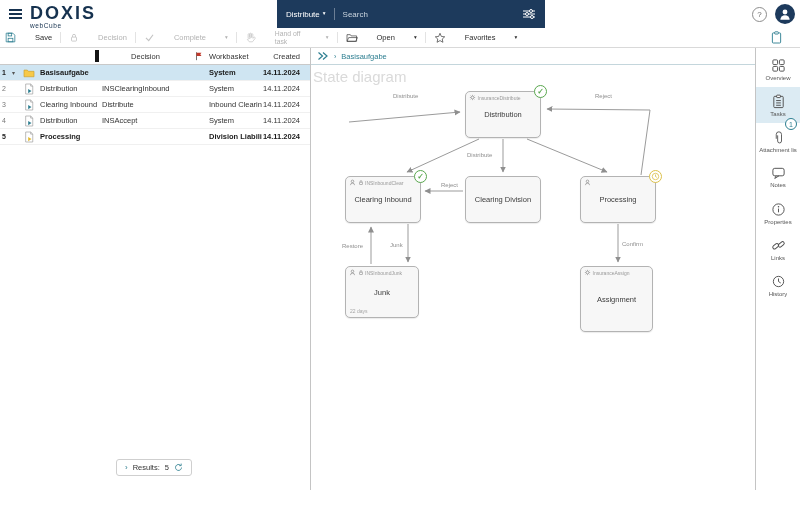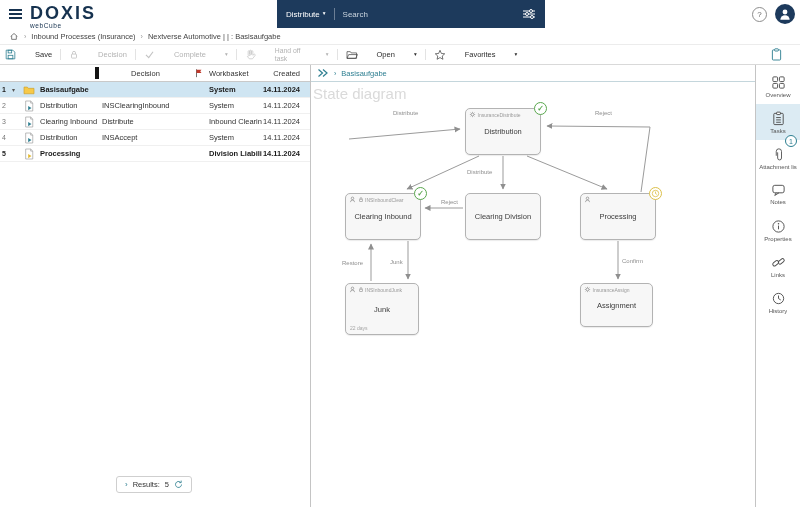--- a/index.html
+++ b/index.html
@@ -122,30 +122,20 @@
     </div>
     <div class="help">?</div>
     <div class="avatar">
       <svg width="14" height="14" viewBox="0 0 12 12">
           <circle cx="6" cy="4.3" r="2.1" fill="#fff"></circle>
           <path d="M2 11 a4 4 0 0 1 8 0 z" fill="#fff"></path>
         </svg>
     </div>
   </header>
 
-  <div class="breadcrumb">
-    <svg width="10" height="10" viewBox="0 0 12 12">
-        <path d="M2 6.5 L6 3 l4 3.5" fill="none" stroke="#666" stroke-width="1"></path>
-        <path d="M3.2 6 V10 h5.6 V6" fill="none" stroke="#666" stroke-width="1"></path>
-      </svg>
-    <span class="bc-sep">›</span>
-    <span class="bc-item">Inbound Processes (Insurance)</span>
-    <span class="bc-sep">›</span>
-    <span class="bc-item">Nextverse Automotive | | : Basisaufgabe</span>
-  </div>
 
   <div class="toolbar">
     <span class="tbtn">
       <svg width="11" height="11" viewBox="0 0 14 14">
           <path d="M1.5 1.5 H10 L12.5 4 V12.5 H1.5 z" fill="none" stroke="currentColor"></path>
           <rect x="4" y="8" width="6" height="4.5" fill="none" stroke="currentColor"></rect>
           <rect x="4" y="1.5" width="4.5" height="3.5" fill="none" stroke="currentColor"></rect>
         </svg>
       <span>Save</span>
     </span>
@@ -410,21 +400,21 @@
             <svg width="6" height="7" viewBox="0 0 12 12">
                 <rect x="3" y="5.5" width="6" height="4.5" rx="0.8" fill="none" stroke="#777"></rect>
                 <path d="M4.2 5.5 V4 a1.8 1.8 0 0 1 3.6 0 v1.5" fill="none" stroke="#777"></path>
               </svg>
             <span class="nsub">INSInboundJunk</span>
           </div>
           <div class="ntitle">Junk</div>
           <div class="nnote">22 days</div>
         </div>
 
-        <div class="node" style="left:269px;top:201px;width:73px;height:44px">
+        <div class="node" style="left:269px;top:201px;width:73px;height:66px">
           <div class="nhead">
             <svg width="7" height="7" viewBox="0 0 12 12">
                 <circle cx="6" cy="6" r="2.4" fill="none" stroke="#777"></circle>
                 <path d="M6 1.5 V3 M6 9 v1.5 M1.5 6 H3 M9 6 h1.5 M2.8 2.8 l1 1 M8.2 8.2 l1 1 M9.2 2.8 l-1 1 M3.8 8.2 l-1 1" stroke="#777" fill="none"></path>
               </svg>
             <span class="nsub">InsuranceAssign</span>
           </div>
           <div class="ntitle">Assignment</div>
         </div>
       </div>

